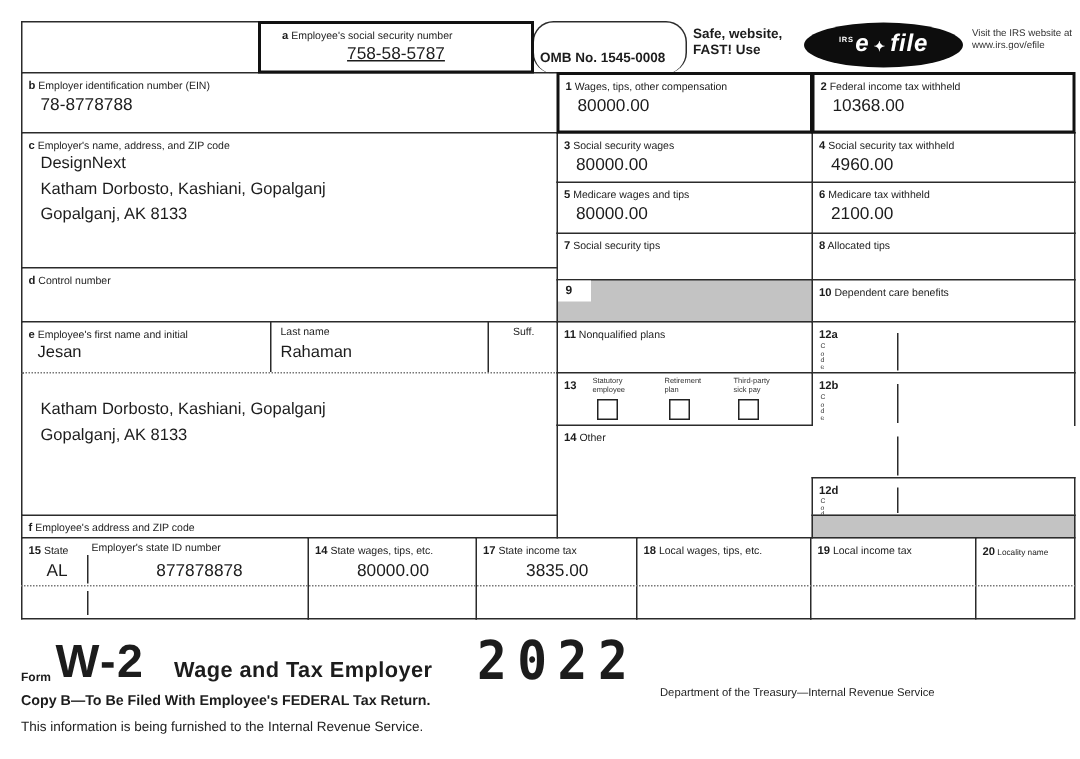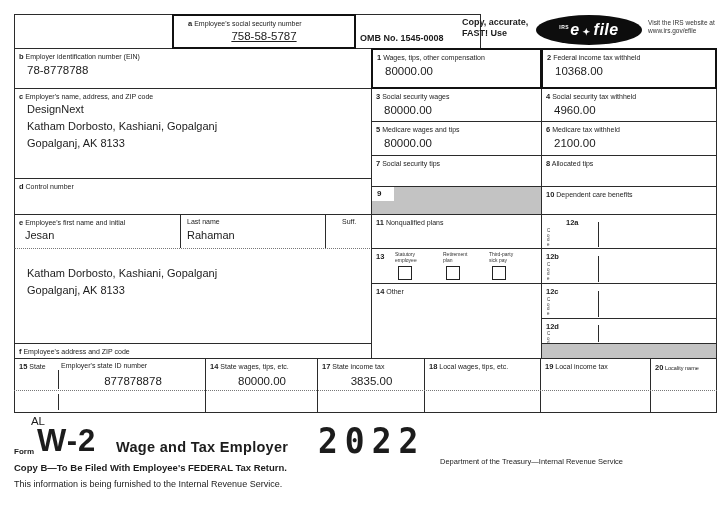--- a/index.html
+++ b/index.html
@@ -51,26 +51,26 @@
 
 <div id="page">
 
   <div class="bx" style="left:14px; top:14px; width:159px; height:35px;"></div>
 
   <div class="bx thick" style="left:172px; top:14px; width:184px; height:35px;">
     <div class="lbl" style="left:14px;"><b>a</b> <span>Employee's social security number</span></div>
     <div class="val ctr" style="top:14px;text-decoration:underline;">758-58-5787</div>
   </div>
 
-  <div class="bx r" style="left:355px; top:14px; width:126px; height:35px;">
+  <div class="bx r" style="left:355px; top:14px; width:103px; height:35px;border-radius:14px;">
     <div class="smallhdr" style="position:absolute; left:4px; top:18px;">OMB No. 1545-0008</div>
   </div>
 
   <div class="smallhdr" style="left:462px; top:17px;">
-    <div>Copy, accurate,</div>
+    <div>Safe, website,</div>
     <div>FAST! Use</div>
   </div>
 
   <div class="efile">
     <span class="inner"><span class="irs">IRS</span><span>e</span><span class="sep"> ✦ </span><span>file</span></span>
   </div>
 
   <div class="tiny" style="left:648px; top:19px; width:68px;">
     <div>Visit the IRS website at</div>
     <div>www.irs.gov/efile</div>
@@ -168,58 +168,51 @@
     <div class="cbgroup" style="left:117px; top:3px;">Third-party
 sick pay</div>
     <div class="cbsq" style="left:120px; top:17px;"></div>
   </div>
 
   <div class="bx" style="left:371px; top:283px; width:171px; height:76px;">
     <div class="lbl"><b>14</b> <span>Other</span></div>
   </div>
 
   <div class="bx r" style="left:541px; top:214px; width:176px; height:35px;">
-    <div class="lbl" style="font-size:8px;margin-left:20px;"><b>12a</b></div>
+    <div class="lbl" style="font-size:8px;"><b>12a</b></div>
     <div class="codestack" style="top:14px;">C
 o
 d
 e</div>
   </div>
   <div class="bx r" style="left:541px; top:248px; width:176px; height:36px;">
     <div class="lbl" style="font-size:8px;"><b>12b</b></div>
     <div class="codestack" style="top:14px;">C
 o
 d
 e</div>
   </div>
-  <div class="bx r" style="left:541px; top:283px; width:176px; height:36px;">
-    <div class="lbl" style="font-size:8px;"><b>12c</b></div>
-    <div class="codestack" style="top:14px;">C
-o
-d
-e</div>
-  </div>
   <div class="bx r" style="left:541px; top:318px; width:176px; height:26px;">
     <div class="lbl" style="font-size:8px;"><b>12d</b></div>
     <div class="codestack" style="top:13px;">C
 o
 d
 e</div>
   </div>
   <div class="vline" style="left:598px; top:222px; height:25px;"></div>
   <div class="vline" style="left:598px; top:256px; height:26px;"></div>
   <div class="vline" style="left:598px; top:291px; height:26px;"></div>
   <div class="vline" style="left:598px; top:325px; height:17px;"></div>
 
   <div class="bx r shadebox" style="left:541px; top:343px; width:176px; height:16px;"></div>
 
   <div class="bx b" style="left:14px; top:358px; width:192px; height:55px;">
     <div class="lbl"><b>15</b> <span>State</span></div>
     <div class="lbl" style="left:46px;">Employer's state ID number</div>
-    <div class="val" style="left:6px; top:16px; width:34px; text-align:center;margin-top:40px;">AL</div>
+    <div class="val" style="left:6px; top:16px; width:34px; text-align:center;">AL</div>
     <div class="val" style="left:48px; top:16px; width:140px; text-align:center;">877878878</div>
   </div>
   <div class="vline" style="left:58px; top:370px; height:19px;"></div>
   <div class="vline" style="left:58px; top:394px; height:16px;"></div>
 
   <div class="bx b" style="left:205px; top:358px; width:113px; height:55px;">
     <div class="lbl"><b>14</b> <span>State wages, tips, etc.</span></div>
     <div class="val ctr" style="top:16px;">80000.00</div>
   </div>
   <div class="bx b" style="left:317px; top:358px; width:108px; height:55px;">

